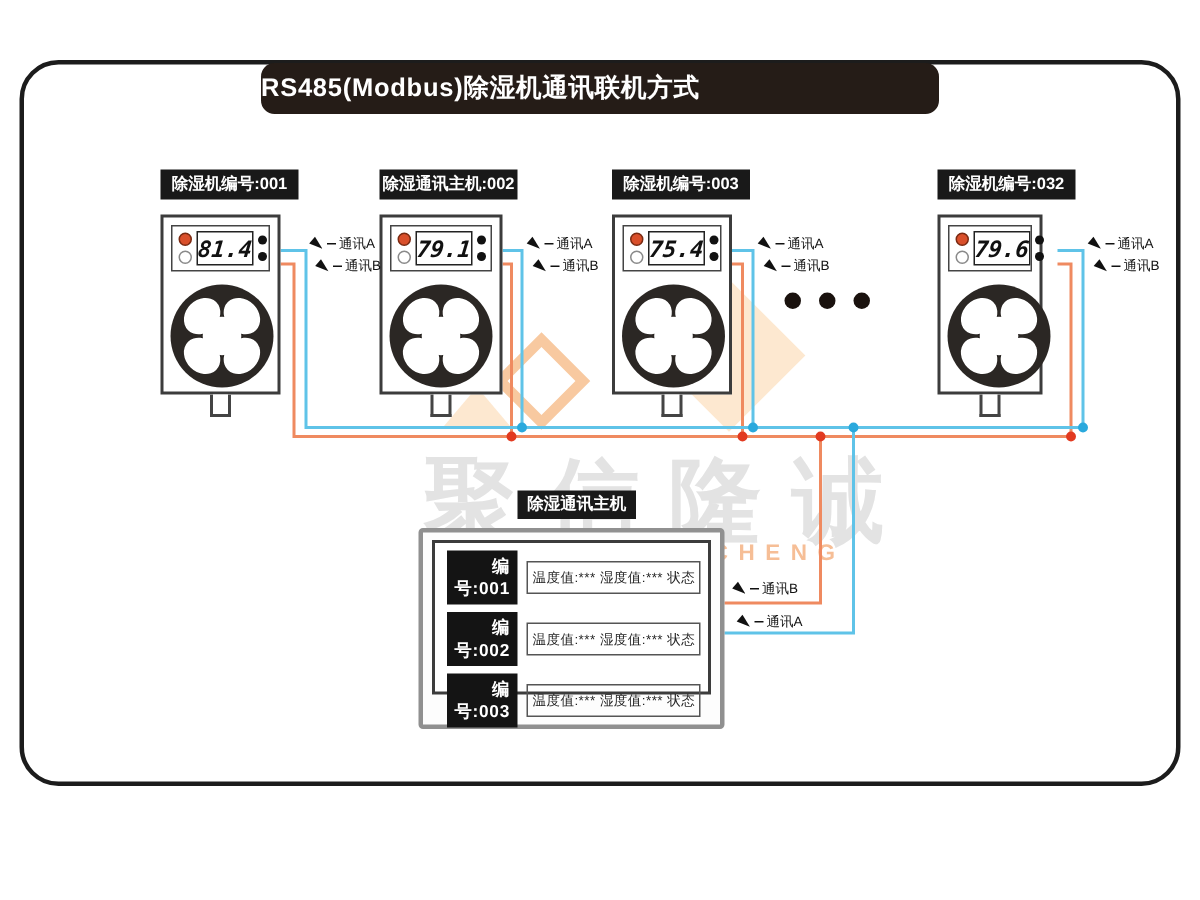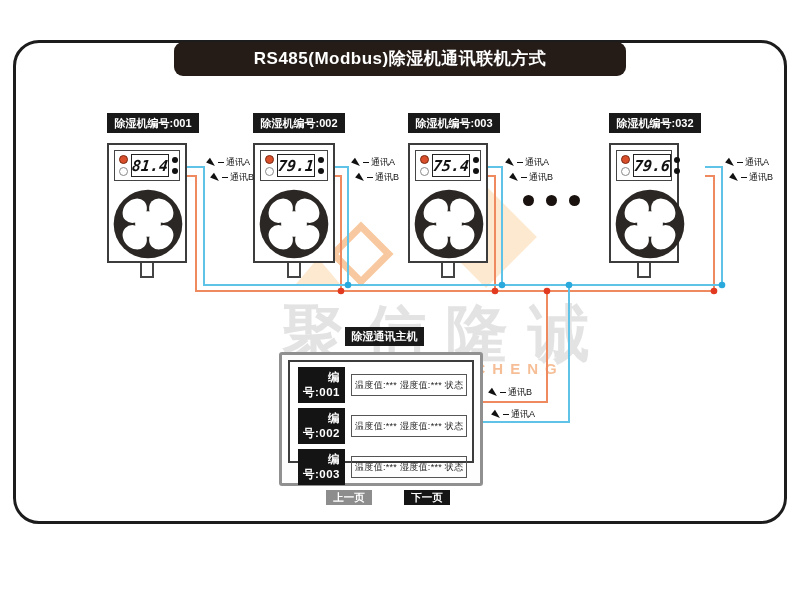--- a/index.html
+++ b/index.html
@@ -4,21 +4,21 @@
 <style>
   * { margin:0; padding:0; box-sizing:border-box; }
   body { width:800px; height:600px; background:#ffffff; position:relative;
          font-family:"Liberation Sans", sans-serif; overflow:hidden; }
 
   .frame { position:absolute; left:13px; top:40px; width:774px; height:484px;
            border:3px solid #1c1c1c; border-radius:26px; z-index:1; }
 
   .title-bar { position:absolute; left:50%; transform:translateX(-50%); top:42px;
                width:452px; height:34px; background:#251c17; border-radius:9px;
-               color:#fff; font-size:17px; font-weight:bold; text-align:center;
+               color:#fff; font-size:17px; font-weight:bold; text-align:left;
                line-height:34px; z-index:5; letter-spacing:0.5px; }
 
   
   .wm-text { position:absolute; left:282px; top:292px; font-size:62px; font-weight:bold;
              color:#e3e3e3; letter-spacing:20px; z-index:0; white-space:nowrap; }
   .wm-sub { position:absolute; left:392px; top:360px; font-size:15px; font-weight:bold;
             color:rgba(243,168,115,0.75); letter-spacing:7px; z-index:0; white-space:nowrap; }
   .wm-diamond-outline { position:absolute; left:338px; top:231px; width:46px; height:46px;
             border:7px solid rgba(242,148,66,0.5); transform:rotate(45deg); z-index:0; }
   .wm-diamond-fill { position:absolute; left:450px; top:201px; width:72px; height:72px;
@@ -150,21 +150,21 @@
         <ellipse cx="33" cy="67" rx="17" ry="14" transform="rotate(45 33 67)"></ellipse>
         <ellipse cx="67" cy="67" rx="17" ry="14" transform="rotate(-45 67 67)"></ellipse>
         <circle cx="50" cy="50" r="16.5"></circle>
       </g>
     </svg>
   </div>
   <div class="stand"></div>
 </div>
 
 <div class="unit" style="left:235px; width:100px;">
-  <div class="unit-label">除湿机编号:002</div>
+  <div class="unit-label">除湿通讯主机:002</div>
   <div class="unit-body">
     <div class="panel">
       <div class="leds">
           <span class="led red"></span>
           <span class="led gray"></span>
         </div>
       <div class="seg-window">
           <span class="seg-value">79.1</span>
         </div>
       <div class="mini-dots">
@@ -209,21 +209,21 @@
         <ellipse cx="33" cy="33" rx="17" ry="14" transform="rotate(-45 33 33)"></ellipse>
         <ellipse cx="33" cy="67" rx="17" ry="14" transform="rotate(45 33 67)"></ellipse>
         <ellipse cx="67" cy="67" rx="17" ry="14" transform="rotate(-45 67 67)"></ellipse>
         <circle cx="50" cy="50" r="16.5"></circle>
       </g>
     </svg>
   </div>
   <div class="stand"></div>
 </div>
 
-<div class="unit" style="left:591px; width:88px;">
+<div class="unit" style="left:607px; width:88px;">
   <div class="unit-label">除湿机编号:032</div>
   <div class="unit-body">
     <div class="panel">
       <div class="leds">
           <span class="led red"></span>
           <span class="led gray"></span>
         </div>
       <div class="seg-window">
           <span class="seg-value">79.6</span>
         </div>
@@ -315,18 +315,14 @@
       <span class="row-info">温度值:*** 湿度值:*** 状态</span>
     </div>
     <div class="row">
       <span class="row-no">编号:002</span>
       <span class="row-info">温度值:*** 湿度值:*** 状态</span>
     </div>
     <div class="row">
       <span class="row-no">编号:003</span>
       <span class="row-info">温度值:*** 湿度值:*** 状态</span>
     </div>
-    <div class="pager">
-      <span class="pager-btn prev">上一页</span>
-      <span class="pager-btn next">下一页</span>
-    </div>
   </div>
 </div>
 
 </body></html>

